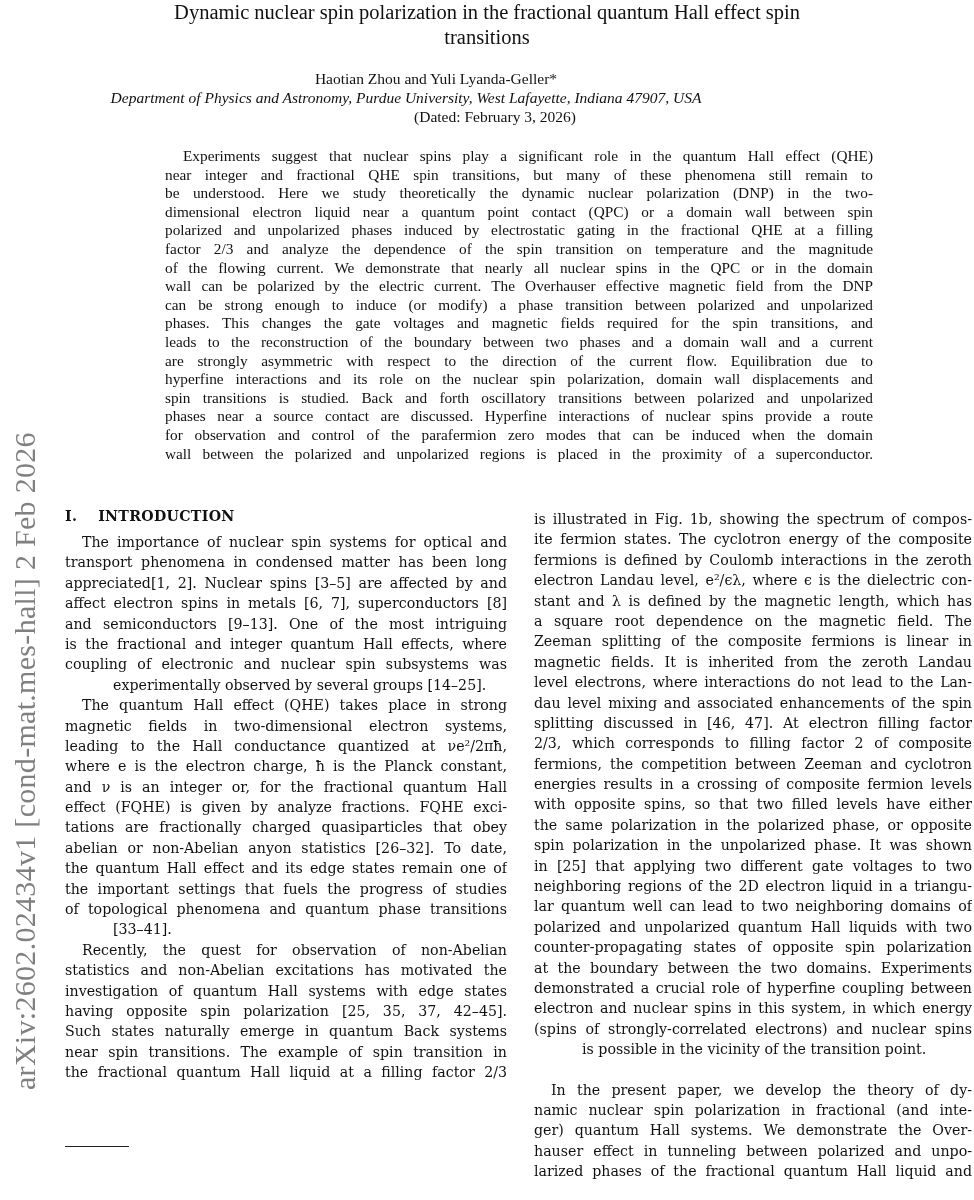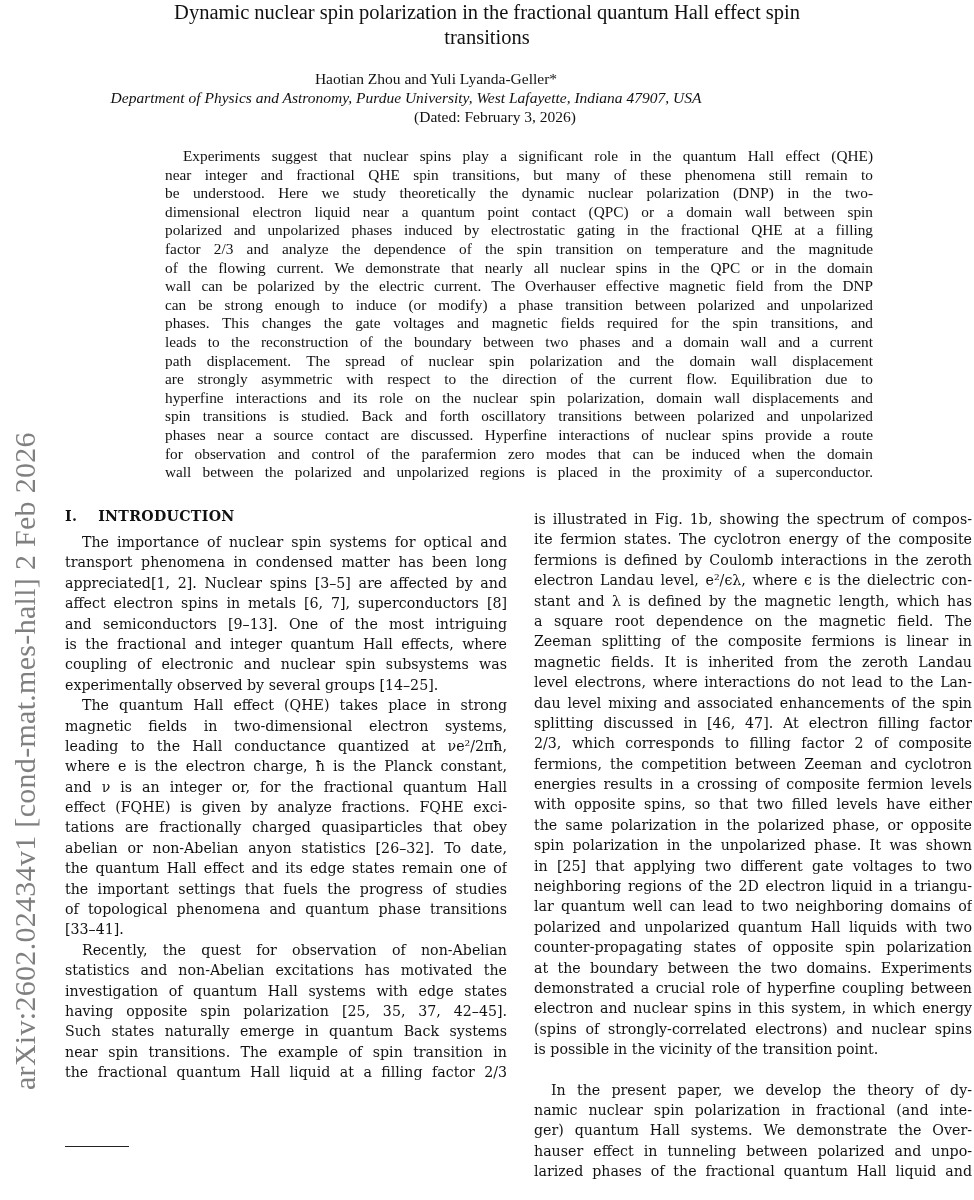--- a/index.html
+++ b/index.html
@@ -6,21 +6,21 @@
   body { width:974px; height:1200px; position:relative; overflow:hidden;
          font-family:"DejaVu Serif","Liberation Serif",serif; color:#111; }
   .abs { position:absolute; }
   .title { left:0; width:974px; top:0; text-align:center; font-family:"Liberation Serif",serif;
            font-weight:normal; font-size:20.5px; line-height:25px; }
   .authors { left:0; width:872px; top:70px; text-align:center; font-family:"Liberation Serif",serif; font-size:15.5px; }
   .affil { left:0; width:812px; top:89px; text-align:center; font-family:"Liberation Serif",serif; font-style:italic; font-size:15.5px; }
   .dated { left:8px; width:974px; top:108px; text-align:center; font-family:"Liberation Serif",serif; font-size:15.5px; }
   .abstract { left:165px; width:708px; top:137px; font-family:"Liberation Serif",serif; font-size:15.3px; line-height:18.6px;margin-top:10px; }
   .line { display:block; white-space:nowrap; text-align:justify; text-align-last:justify; height:18.6px; overflow:hidden; }
-  .line.last { text-align-last:left; }
+  .line.last { text-align-last:left;margin-left:48px; }
   .line.indent { text-indent:0; padding-left:17px; box-sizing:border-box; }
   .abstract .line.indent { padding-left:18px; }
   .stamp { left:8px; top:1090px; transform-origin:0 0; transform:rotate(-90deg);
            font-family:"Liberation Serif",serif; font-size:30px; color:#808080; white-space:nowrap; width:910px;
            letter-spacing:0.3px; }
   .col { font-family:"DejaVu Serif",serif; font-size:14.2px; line-height:20.4px; }
   .col .line { height:20.4px; }
   .col-left { left:65px; width:442px; top:532px; }
   .col-right { left:534px; width:438px; top:509px; }
   .section { left:65px; width:442px; top:508px; font-family:"DejaVu Serif",serif; font-weight:bold; font-size:14.2px; letter-spacing:0.3px; }
@@ -46,21 +46,20 @@
   <span class="line">near integer and fractional QHE spin transitions, but many of these phenomena still remain to</span>
   <span class="line">be understood. Here we study theoretically the dynamic nuclear polarization (DNP) in the two-</span>
   <span class="line">dimensional electron liquid near a quantum point contact (QPC) or a domain wall between spin</span>
   <span class="line">polarized and unpolarized phases induced by electrostatic gating in the fractional QHE at a filling</span>
   <span class="line">factor 2/3 and analyze the dependence of the spin transition on temperature and the magnitude</span>
   <span class="line">of the flowing current. We demonstrate that nearly all nuclear spins in the QPC or in the domain</span>
   <span class="line">wall can be polarized by the electric current. The Overhauser effective magnetic field from the DNP</span>
   <span class="line">can be strong enough to induce (or modify) a phase transition between polarized and unpolarized</span>
   <span class="line">phases. This changes the gate voltages and magnetic fields required for the spin transitions, and</span>
   <span class="line">leads to the reconstruction of the boundary between two phases and a domain wall and a current</span>
-  <span class="line">path displacement. The spread of nuclear spin polarization and the domain wall displacement</span>
   <span class="line">are strongly asymmetric with respect to the direction of the current flow. Equilibration due to</span>
   <span class="line">hyperfine interactions and its role on the nuclear spin polarization, domain wall displacements and</span>
   <span class="line">spin transitions is studied. Back and forth oscillatory transitions between polarized and unpolarized</span>
   <span class="line">phases near a source contact are discussed. Hyperfine interactions of nuclear spins provide a route</span>
   <span class="line">for observation and control of the parafermion zero modes that can be induced when the domain</span>
   <span class="line">wall between the polarized and unpolarized regions is placed in the proximity of a superconductor.</span>
 </div>
 
 <div class="abs section">
   <span>I.</span>&nbsp;&nbsp;&nbsp;&nbsp;<span>INTRODUCTION</span>

